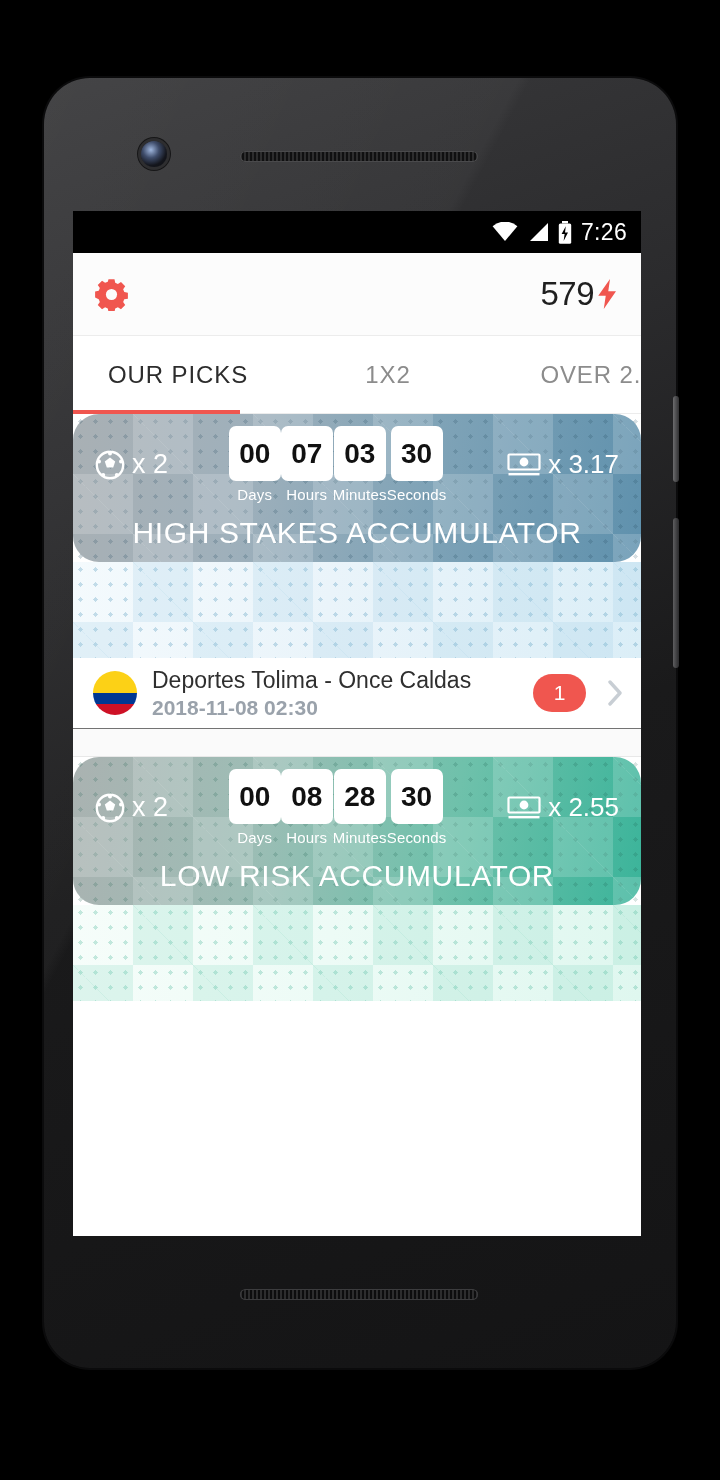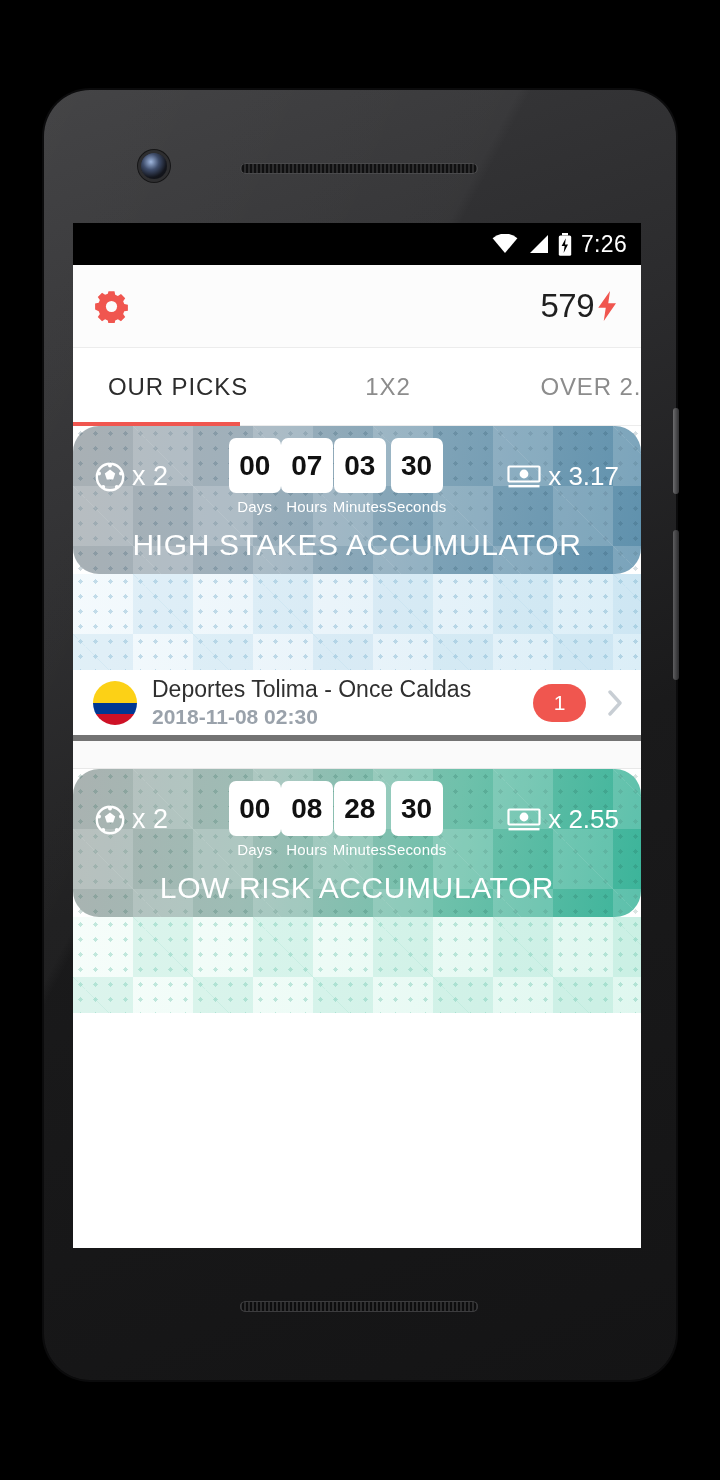--- a/index.html
+++ b/index.html
@@ -5,21 +5,21 @@
   * { margin:0; padding:0; box-sizing:border-box; }
   html,body {
     width:720px; height:1480px;
     background:#000;
     font-family:"Liberation Sans", sans-serif;
     overflow:hidden;
   }
 
   
   #device-frame{
-    position:absolute; left:44px; top:90px;
+    position:absolute; left:44px; top:78px;
     width:632px; height:1290px;
     border-radius:46px;
     background:linear-gradient(160deg,#3a3a3c 0%,#2b2b2d 28%,#1a1a1b 55%,#141415 100%);
     box-shadow:0 0 0 2px #0b0b0c, 0 26px 60px rgba(0,0,0,.85);
     padding-left:9px;
   }
   #device-gloss{
     position:absolute; inset:0; border-radius:46px; pointer-events:none;
     background:linear-gradient(118deg,rgba(255,255,255,.055) 0%,rgba(255,255,255,.03) 36%,rgba(0,0,0,0) 37%,rgba(0,0,0,0) 100%);
   }
@@ -152,21 +152,21 @@
   }
   .band-diamonds.teal{
     background-image:
       linear-gradient(45deg,rgba(120,210,185,.40) 25%,transparent 25%,transparent 75%,rgba(120,210,185,.40) 75%),
       linear-gradient(45deg,rgba(120,210,185,.40) 25%,transparent 25%,transparent 75%,rgba(120,210,185,.40) 75%);
   }
 
   
   .match-row{
     height:71px; background:#fff; display:flex; align-items:center;
-    padding:0 18px 0 20px; border-bottom:6px solid #737373; gap:15px;
+    padding:0 18px 0 20px; border-bottom:1px solid #737373; gap:15px;
   }
   .flag{ width:44px; height:44px; border-radius:50%; overflow:hidden; flex:none; }
   .match-text{ flex:1; min-width:0; }
   .match-teams{ font-size:23px; color:#2f2f2f; white-space:nowrap; overflow:hidden; }
   .match-date{ font-size:21px; color:#9aa2ab; font-weight:bold; margin-top:2px; }
   .match-badge{
     min-width:53px; height:38px; border-radius:19px; background:#f0564f;
     color:#fff; font-size:21px; display:flex; align-items:center; justify-content:center;
     flex:none;
   }

